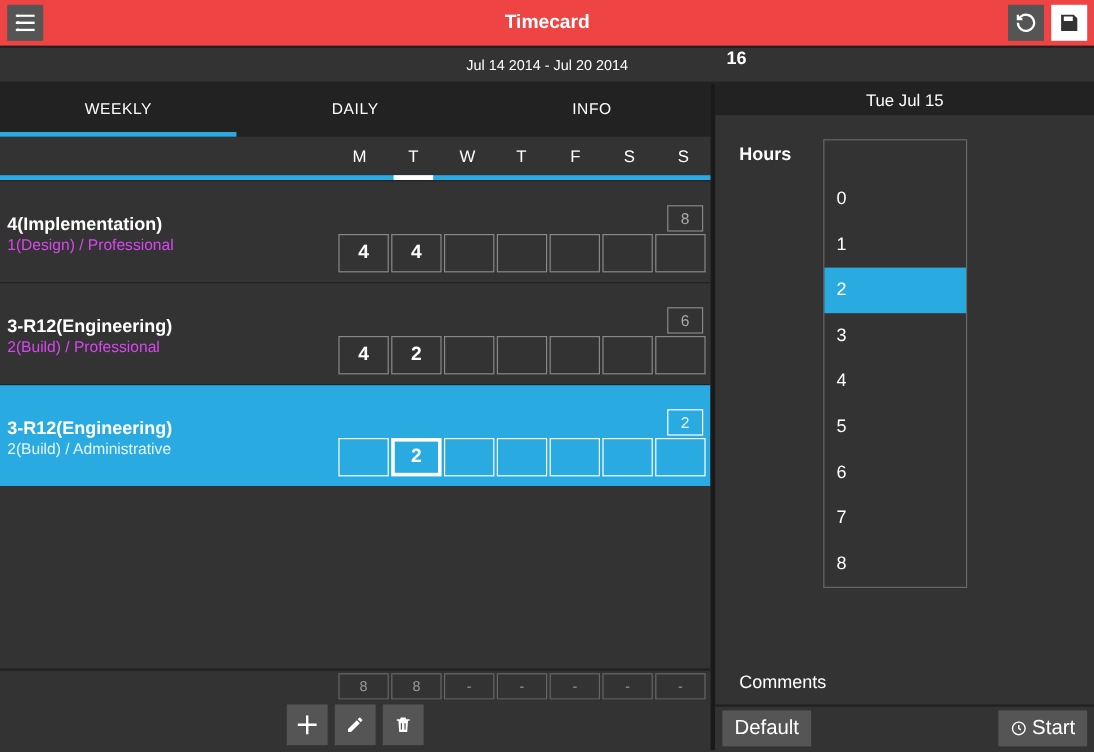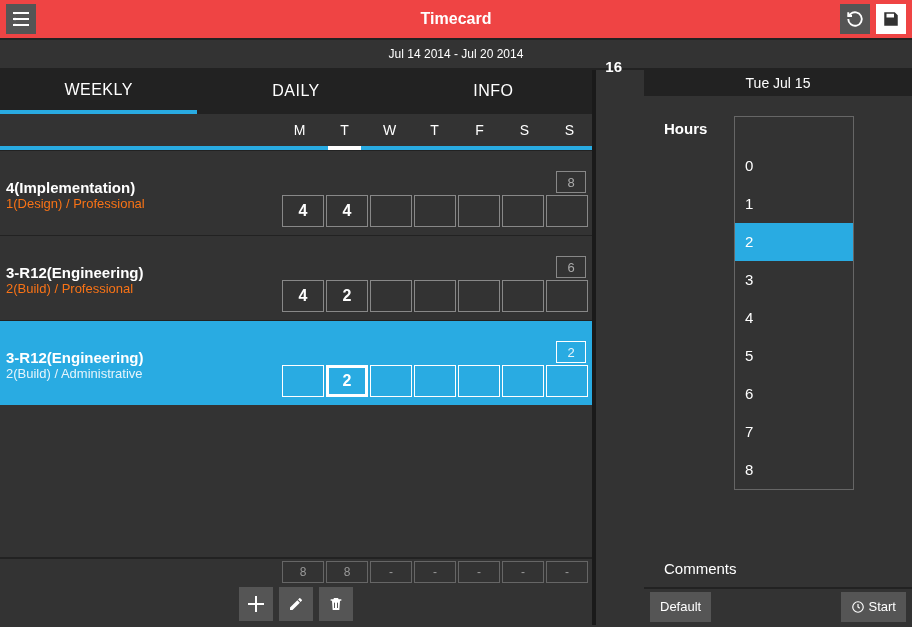--- a/index.html
+++ b/index.html
@@ -58,51 +58,50 @@
     justify-content: center;
     position: relative;
     border-bottom: 2px solid #222;
   }
   .date-range {
     font-size: 12px;
   }
   .total-hours {
     position: absolute;
     right: 290px;
-    top: 18px;
+    top: 0;
     font-size: 15px;
     font-weight: bold;
   }
   .main {
     display: flex;
     height: 555px;
   }
   .left-panel {
     width: 596px;
     display: flex;
     flex-direction: column;
     border-right: 4px solid #1a1a1a;
   }
   .right-panel {
     flex: 1;
     display: flex;
     flex-direction: column;
-    margin-left: 48px;
   }
   .tabs {
     display: flex;
     height: 44px;
     background: #222;
   }
   .tab {
     flex: 1;
     display: flex;
     align-items: center;
     justify-content: center;
-    font-size: 16px;
+    font-size: 13px;
     letter-spacing: 0.5px;
     cursor: pointer;
     border-bottom: 3px solid transparent;
   }
   .tab.active { border-bottom: 4px solid #29abe2; }
   .day-header {
     height: 36px;
     display: flex;
     background: #333;
     border-bottom: 4px solid #29abe2;
@@ -141,21 +140,21 @@
     background: #29abe2;
   }
   .task-header {
     height: 44px;
     display: flex;
     align-items: flex-start;
     padding: 6px 6px 0 6px;
     position: relative;
   }
   .task-title { font-weight: bold; font-size: 15px; margin-top: 22px; }
-  .task-sub { font-size: 13px; color: #f97316; }
+  .task-sub { font-size: 13px; color: #d946ef; }
   .task-row.selected .task-sub { color: #e6f4fb; }
   .task-total {
     position: absolute;
     right: 6px;
     bottom: 2px;
     width: 30px; height: 22px;
     border: 1px solid #888;
     display: flex;
     align-items: center;
     justify-content: center;
@@ -280,21 +279,21 @@
     background: #333;
     border-top: 2px solid #222;
   }
   .footer-btn {
     background: #555;
     color: #fff;
     height: 30px;
     padding: 0 10px;
     display: flex;
     align-items: center;
-    font-size: 13px;
+    font-size: 17px;
     cursor: pointer;
     gap: 4px;
   }
 </style>
 </head>
 <body>
 
 <div class="header">
   <div class="menu-btn">
     <svg width="16" height="14" viewBox="0 0 16 14">

